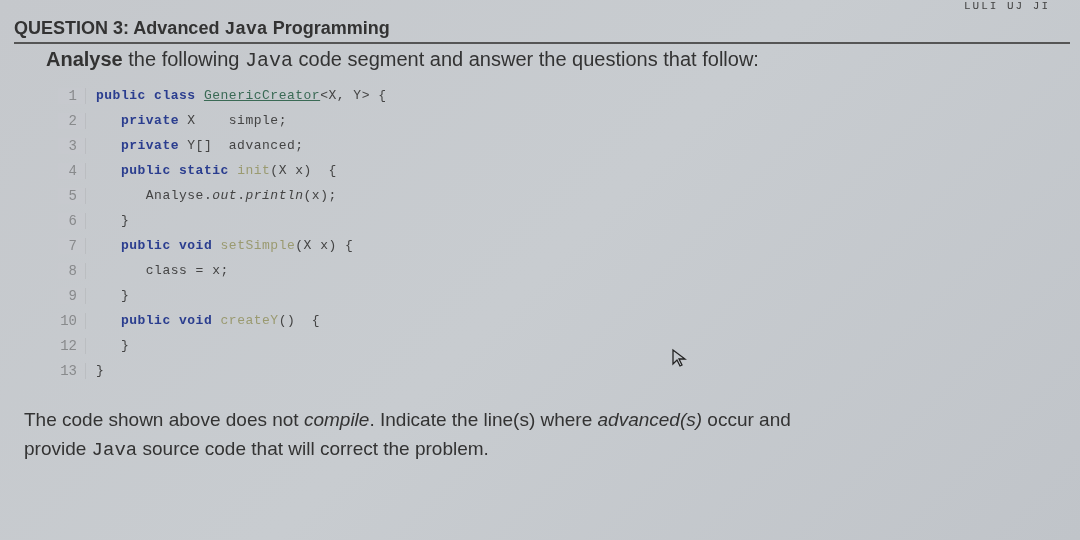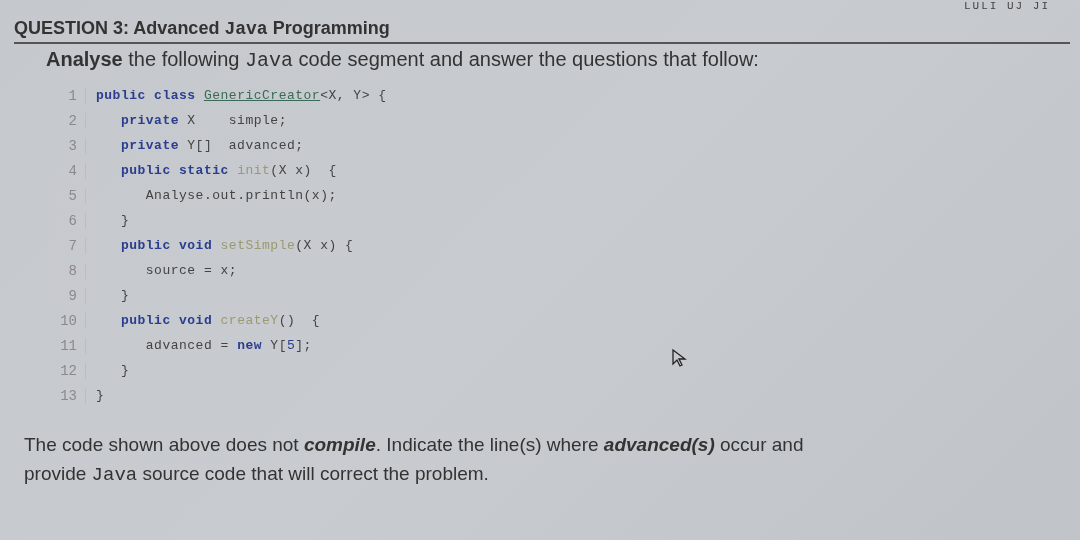--- a/index.html
+++ b/index.html
@@ -65,40 +65,40 @@
       padding-left: 10px;
       font-family: 'Courier New', monospace;
       font-size: 13px;
       color: #444;
       white-space: pre;
       letter-spacing: 0.5px;
     }
     .kw { color: #2a3d8f; font-weight: bold; }
     .cls { color: #3a6a55; text-decoration: underline; }
     .typ { color: #444; }
-    .method-known { color: #444; }
+    .method-known { font-style: italic; color: #444; }
     .method-new { color: #9a9a70; }
     .highlight-new { color: #2a3d8f; font-weight: bold; }
     .num { color: #2a3d8f; }
     .cursor-icon {
       position: absolute;
       right: 380px;
       top: 260px;
       font-size: 20px;
       color: #222;
       pointer-events: none;
     }
     .footer-text {
       font-size: 19px;
       color: #333;
       margin-left: 10px;
       line-height: 1.5;
       padding-right: 40px;
     }
-    .footer-text .bold-it { font-weight: bold; font-style: italic; }
+    .footer-text .bold-it { font-weight: normal; font-style: italic; }
     .footer-text .mono { font-family: 'Courier New', monospace; }
     .footer-text .bold { font-weight: normal; }
   </style>
 </head>
 <body>
 
 
 
 <div class="header-date">LULI UJ JI</div>
 
@@ -145,33 +145,29 @@
     <div class="code-row">
       <div class="gutter">6</div>
       <div class="code"><span>   }</span></div>
     </div>
     <div class="code-row">
       <div class="gutter">7</div>
       <div class="code"><span>   </span><span class="kw">public void</span><span> </span><span class="method-new">setSimple</span><span>(X x) {</span></div>
     </div>
     <div class="code-row">
       <div class="gutter">8</div>
-      <div class="code"><span>      source = x;</span></div>
+      <div class="code"><span>      class = x;</span></div>
     </div>
     <div class="code-row">
       <div class="gutter">9</div>
       <div class="code"><span>   }</span></div>
     </div>
     <div class="code-row">
       <div class="gutter">10</div>
       <div class="code"><span>   </span><span class="kw">public void</span><span> </span><span class="method-new">createY</span><span>()  {</span></div>
-    </div>
-    <div class="code-row">
-      <div class="gutter">11</div>
-      <div class="code"><span>      advanced = </span><span class="highlight-new">new</span><span> Y[</span><span class="num">5</span><span>];</span></div>
     </div>
     <div class="code-row">
       <div class="gutter">12</div>
       <div class="code"><span>   }</span></div>
     </div>
     <div class="code-row">
       <div class="gutter">13</div>
       <div class="code"><span>}</span></div>
     </div>
   </div>

